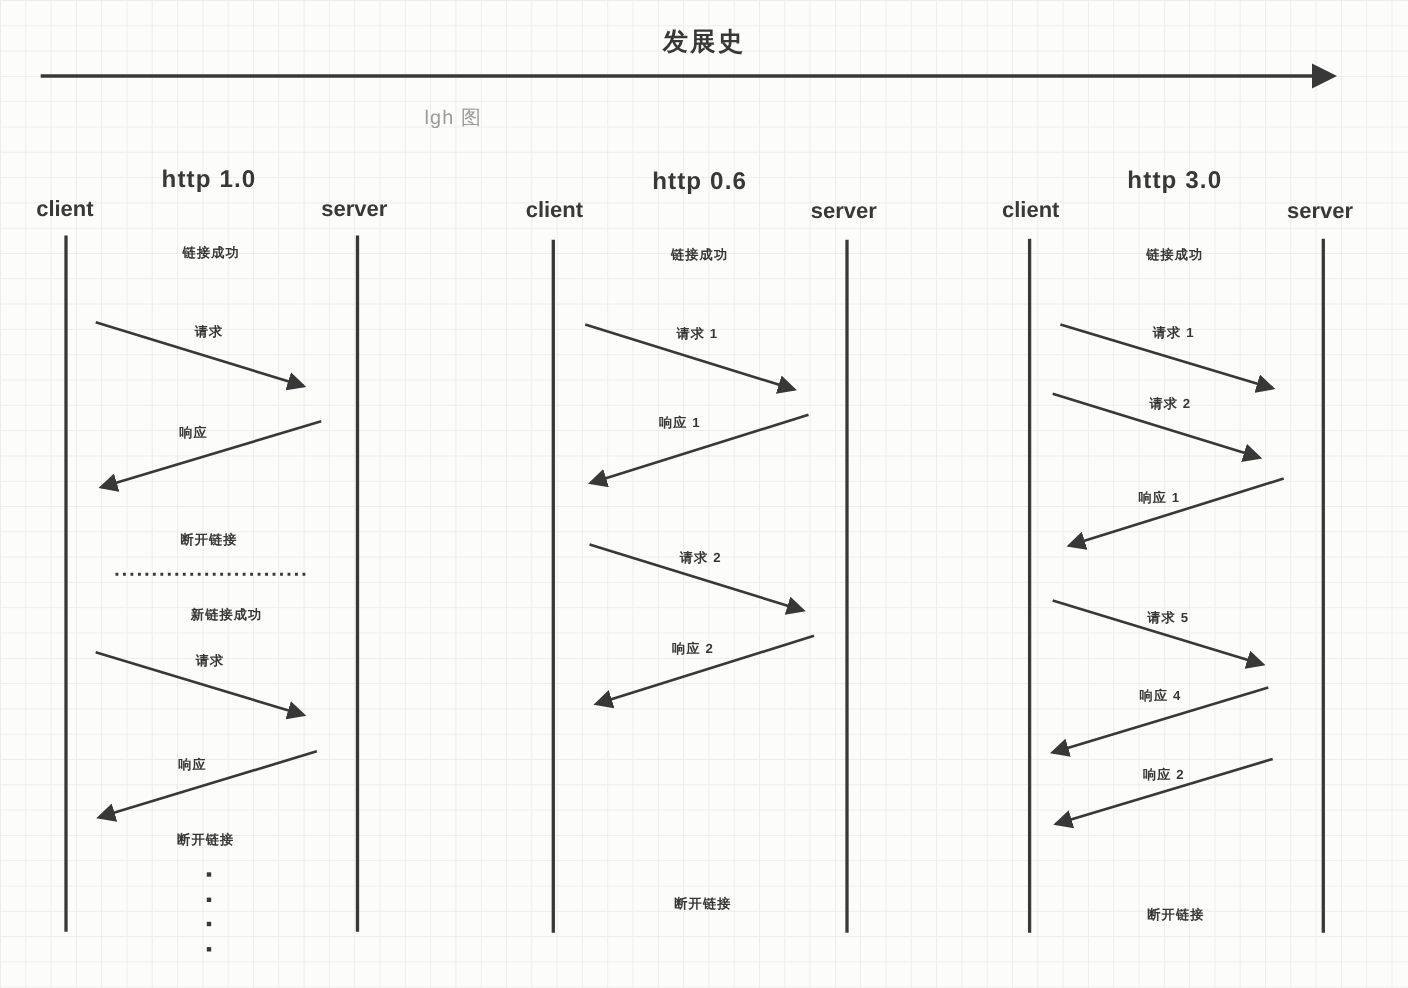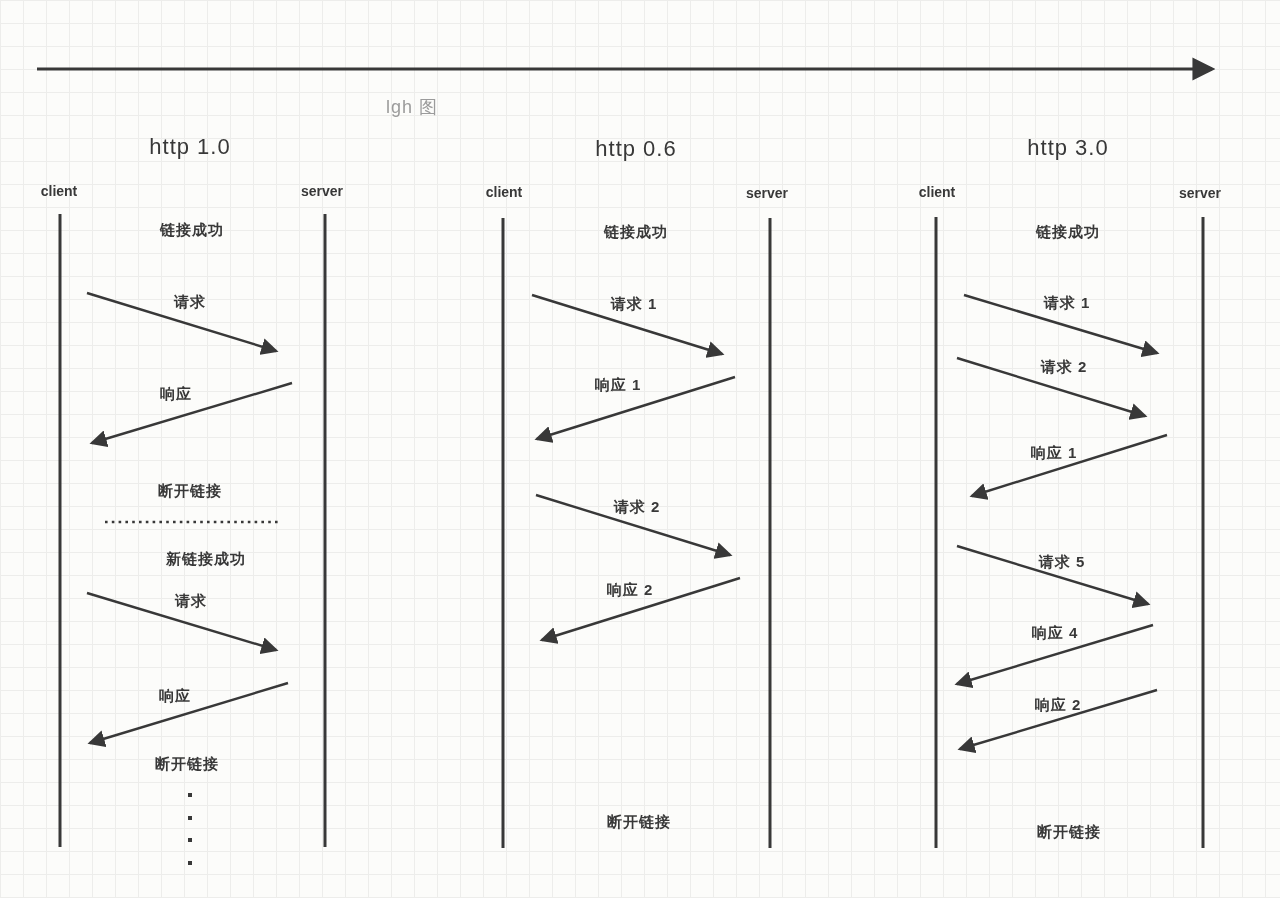--- a/index.html
+++ b/index.html
@@ -49,29 +49,30 @@
     position: absolute;
     left: 386px; top: 95px;
     transform: none;
     font-size: 18px;
     font-weight: 400;
     color: var(--watermark);
     letter-spacing: 1px;
   }
   .hdr {
     font-size: 22px;
-    font-weight: 400;
+    font-weight: 700;
     letter-spacing: 1px;
+    margin-top: 16px;
   }
   .actor {
-    font-size: 14px;
+    font-size: 20px;
     font-weight: 700;
   }
   .lbl {
-    font-size: 15px;
+    font-size: 12px;
     font-weight: 700;
     letter-spacing: 1px;
   }
 </style>
 </head>
 <body>
 
 <div class="canvas">
 
   <svg class="layer" viewBox="0 0 1280 898" xmlns="http://www.w3.org/2000/svg">
@@ -111,20 +112,21 @@
     <line class="stroke" x1="1203" y1="217" x2="1203" y2="848" stroke-width="3"></line>
 
     <line class="stroke" x1="964" y1="295" x2="1157" y2="353" stroke-width="2.4" marker-end="url(#arrow)"></line>
     <line class="stroke" x1="957" y1="358" x2="1145" y2="416" stroke-width="2.4" marker-end="url(#arrow)"></line>
     <line class="stroke" x1="1167" y1="435" x2="972" y2="496" stroke-width="2.4" marker-end="url(#arrow)"></line>
     <line class="stroke" x1="957" y1="546" x2="1148" y2="604" stroke-width="2.4" marker-end="url(#arrow)"></line>
     <line class="stroke" x1="1153" y1="625" x2="957" y2="684" stroke-width="2.4" marker-end="url(#arrow)"></line>
     <line class="stroke" x1="1157" y1="690" x2="960" y2="749" stroke-width="2.4" marker-end="url(#arrow)"></line>
   </svg>
 
+  <div class="page-title">发展史</div>
   <div class="credit">lgh 图</div>
 
   <div class="abs hdr" style="left:190px; top:147px">http 1.0</div>
   <div class="abs actor" style="left:59px; top:191px">client</div>
   <div class="abs actor" style="left:322px; top:191px">server</div>
 
   <div class="abs lbl" style="left:192px; top:230px">链接成功</div>
   <div class="abs lbl" style="left:190px; top:302px">请求</div>
   <div class="abs lbl" style="left:176px; top:394px">响应</div>
   <div class="abs lbl" style="left:190px; top:491px">断开链接</div>

